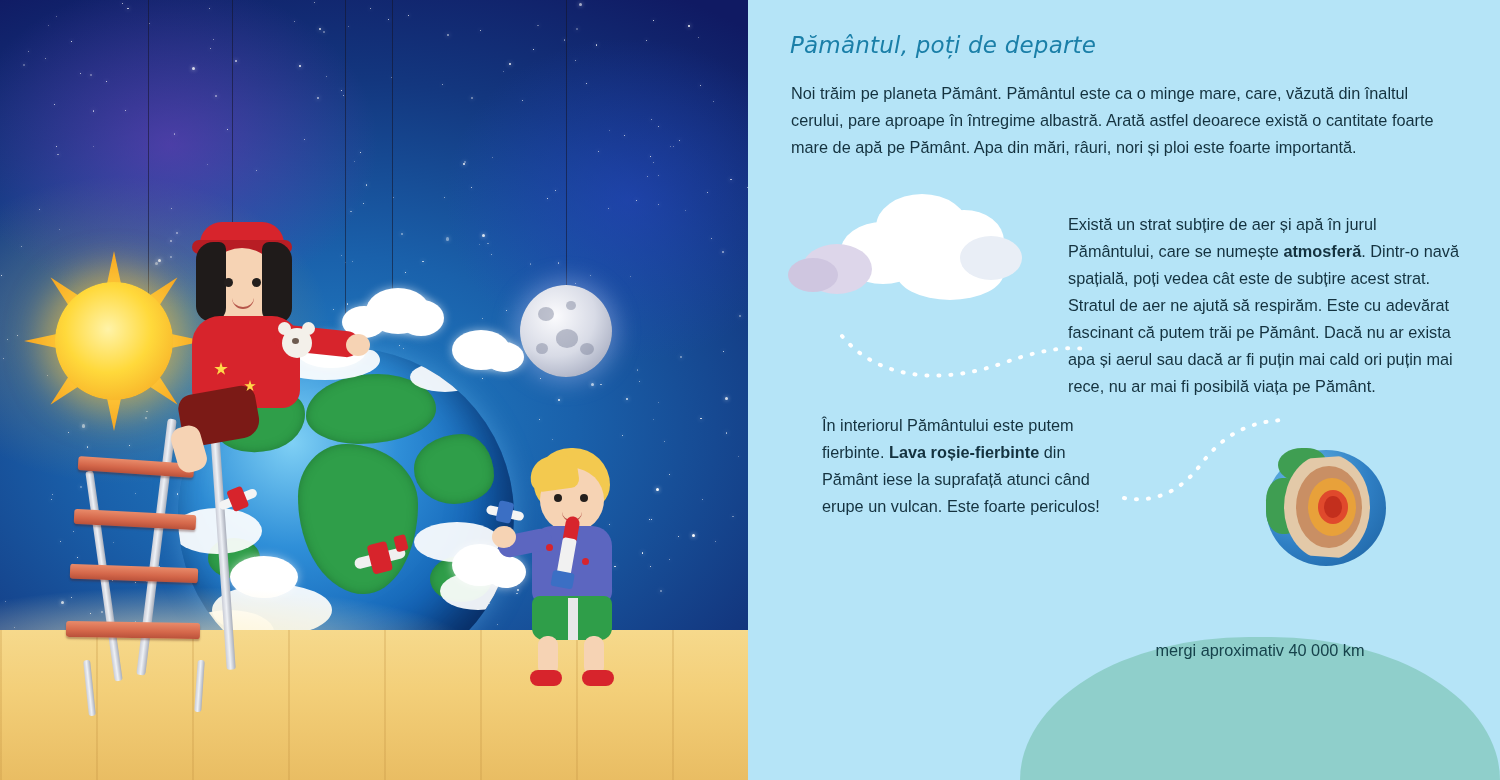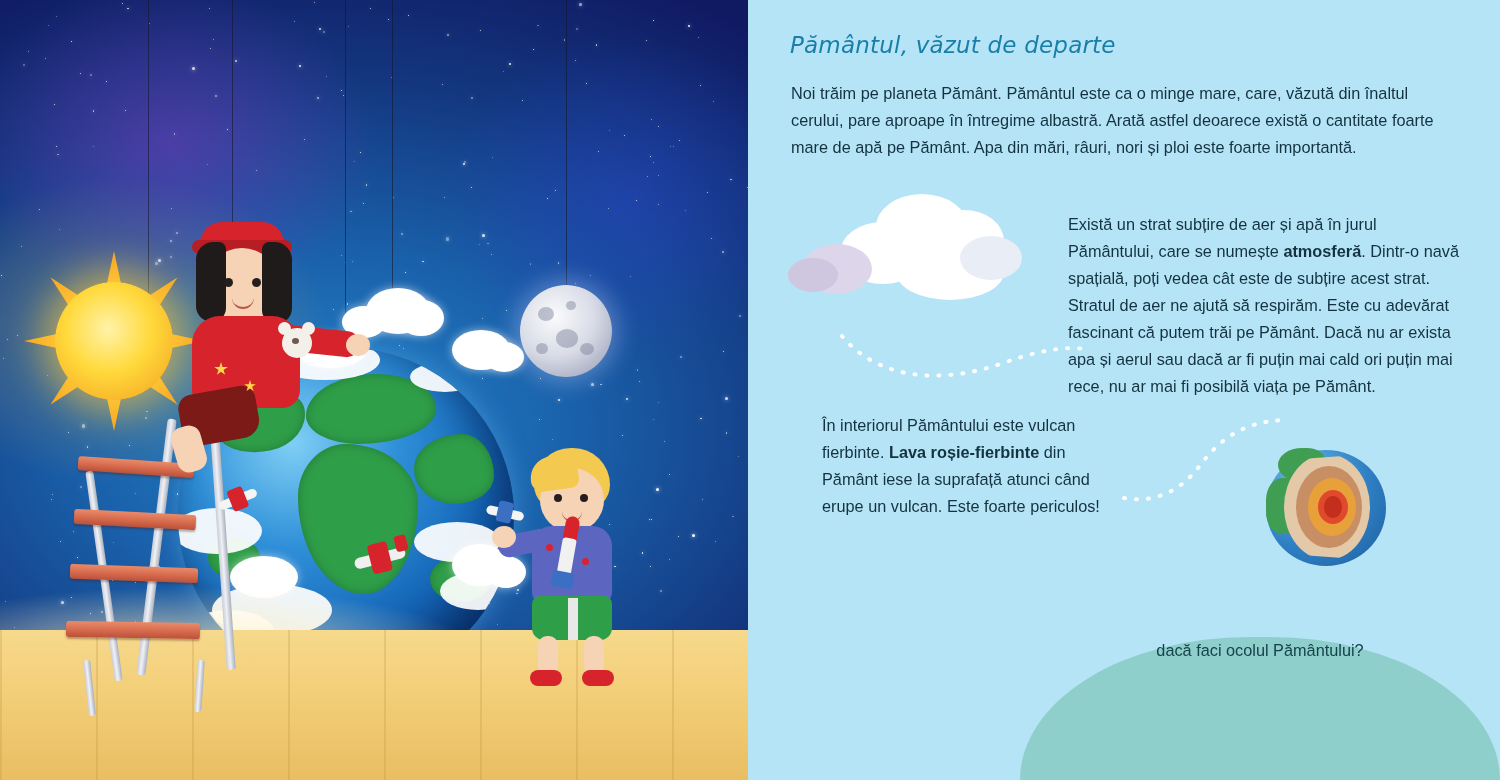--- a/index.html
+++ b/index.html
@@ -669,21 +669,21 @@
       <div class="shape" style="left:12px; top:1px; width:16px; height:22px; background:#d7242c; border-radius:3px;"></div>
     </div>
     <div style="position:absolute; left:486px; top:502px; width:42px; height:24px; transform:rotate(12deg);">
       <div class="shape" style="left:0; top:7px; width:38px; height:9px; background:#f4f4f4; border-radius:5px;"></div>
       <div class="shape" style="left:11px; top:0px; width:15px; height:21px; background:#3b6fc4; border-radius:3px;"></div>
     </div>
   </div>
 
   <div class="right-page">
 
-    <div class="headline">Pământul, văzut de departe</div>
+    <div class="headline">Pământul, poți de departe</div>
 
     <div class="intro">Noi trăim pe planeta Pământ. Pământul este ca o minge mare, care, văzută din înaltul cerului, pare aproape în întregime albastră. Arată astfel deoarece există o cantitate foarte mare de apă pe Pământ. Apa din mări, râuri, nori și ploi este foarte importantă.</div>
 
     <div class="illo-clouds">
       <div class="cloud" style="left:92px; top:2px; width:92px; height:66px; box-shadow:none;"></div>
       <div class="cloud" style="left:140px; top:18px; width:80px; height:62px; box-shadow:none;"></div>
       <div class="cloud" style="left:56px; top:30px; width:86px; height:62px; box-shadow:none;"></div>
       <div class="cloud" style="left:112px; top:52px; width:108px; height:56px; box-shadow:none;"></div>
       <div class="cloud" style="left:18px; top:52px; width:70px; height:50px; background:#ddd6ea; box-shadow:none;"></div>
       <div class="cloud" style="left:4px; top:66px; width:50px; height:34px; background:#cfc6e0; box-shadow:none;"></div>
@@ -692,36 +692,36 @@
 
     <svg class="dotted" style="left:88px; top:322px; width:260px; height:80px;" viewBox="0 0 260 80">
       <path d="M6 14 C 44 60, 110 62, 170 40 C 210 26, 236 24, 254 28" fill="none" stroke="#ffffff" stroke-width="4" stroke-linecap="round" stroke-dasharray="1 11"></path>
     </svg>
 
     <div class="para-atmos">
       <span>Există un strat subțire de aer și apă  în jurul Pământului, care se numește </span><b>atmosferă</b><span>. Dintr-o navă spațială, poți vedea cât este de subțire acest strat. Stratul de aer ne ajută să respirăm.  Este cu adevărat fascinant că putem trăi pe Pământ. Dacă nu ar exista apa și aerul sau dacă ar fi puțin mai cald ori puțin mai rece, nu ar mai fi posibilă viața pe Pământ.</span>
     </div>
 
     <div class="para-lava">
-      <span>În interiorul Pământului este vulcan fierbinte. </span><b>Lava roșie-fierbinte</b><span> din Pământ iese la suprafață atunci când erupe un vulcan. Este foarte periculos!</span>
+      <span>În interiorul Pământului este putem fierbinte. </span><b>Lava roșie-fierbinte</b><span> din Pământ iese la suprafață atunci când erupe un vulcan. Este foarte periculos!</span>
     </div>
 
     <svg class="dotted" style="left:372px; top:410px; width:170px; height:100px;" viewBox="0 0 170 100">
       <path d="M4 88 C 38 94, 62 78, 78 58 C 96 34, 118 12, 164 10" fill="none" stroke="#ffffff" stroke-width="4" stroke-linecap="round" stroke-dasharray="1 11"></path>
     </svg>
 
     <div class="illo-core">
       <div class="core-ring" style="left:4px; top:4px; width:116px; height:112px; background:#3f8fd0;"></div>
       <div class="core-ring" style="left:2px; top:2px; width:120px; height:116px; background:radial-gradient(circle at 30% 26%, #68b9e6 0%, #2f7fc4 55%, #1b5f9e 100%);"></div>
       <div class="core-ring" style="left:14px; top:0px; width:48px; height:34px; background:#3f9e52; border-radius:50% 40% 40% 50%;"></div>
       <div class="core-ring" style="left:2px; top:30px; width:40px; height:56px; background:#3f9e52; border-radius:40% 50% 50% 40%;"></div>
       <div class="core-ring" style="left:20px; top:6px; width:86px; height:106px; background:#e3c9a8; border-radius:50% 50% 50% 50% / 50% 50% 50% 50%; clip-path: polygon(0 6%, 100% 0, 100% 100%, 0 94%);"></div>
       <div class="core-ring" style="left:32px; top:18px; width:66px; height:82px; background:#c98f64;"></div>
       <div class="core-ring" style="left:44px; top:30px; width:48px; height:58px; background:#e8a13a;"></div>
       <div class="core-ring" style="left:54px; top:42px; width:30px; height:34px; background:#e0492c;"></div>
       <div class="core-ring" style="left:60px; top:48px; width:18px; height:22px; background:#c32f1d;"></div>
     </div>
 
     <div class="bubble">
-      <div class="bubble-line">dacă faci ocolul Pământului?</div>
+      <div class="bubble-line">mergi aproximativ 40 000 km</div>
     </div>
   </div>
 </div>
 
 </body></html>

